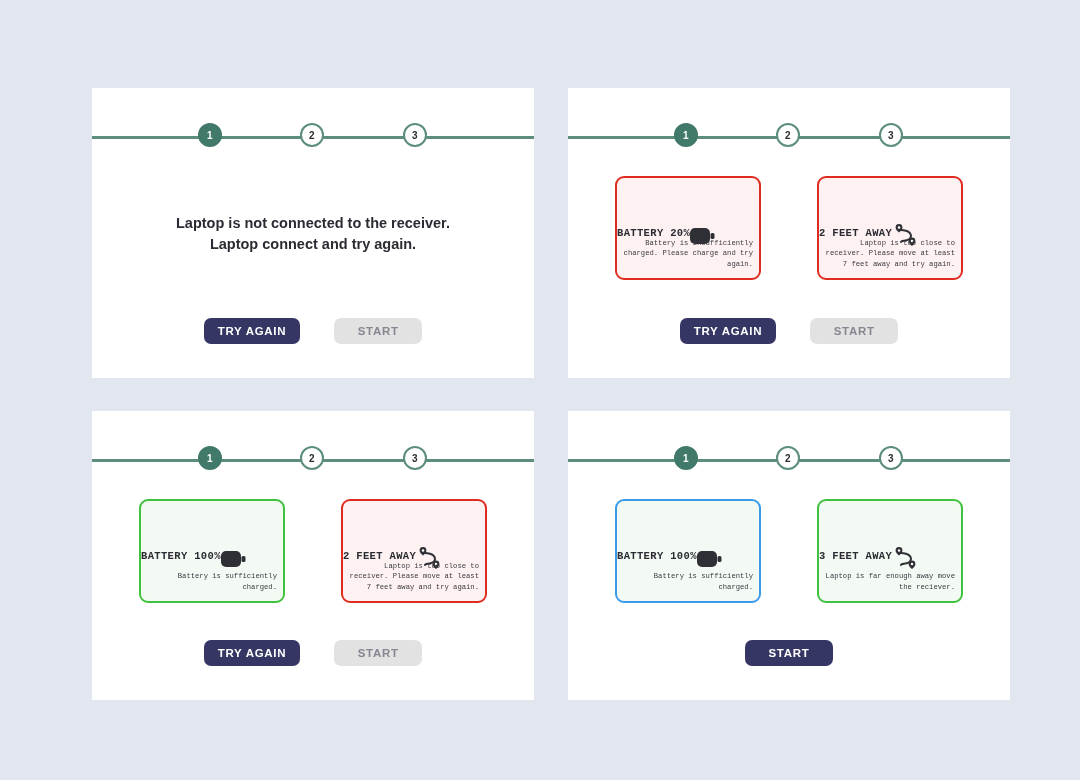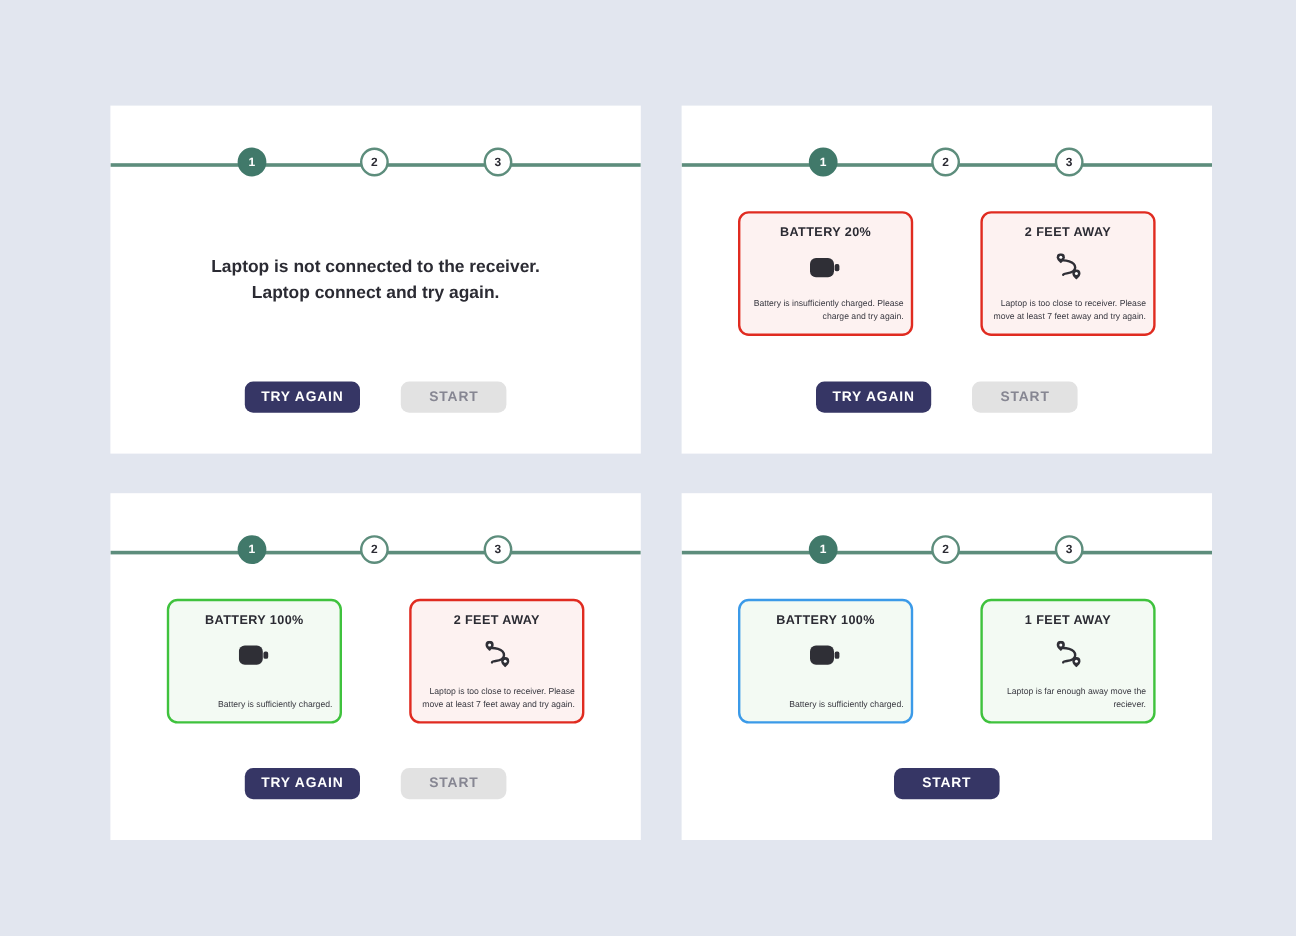--- a/index.html
+++ b/index.html
@@ -100,24 +100,25 @@
     gap: 56px;
   }
   .card {
     width: 146px;
     height: 104px;
     box-sizing: border-box;
     border-radius: 9px;
     border: 2.5px solid #cccccc;
     background: #ffffff;
     display: flex;
-    flex-direction: column;
+    flex-direction: row;
     align-items: center;
     padding-top: 10px;
     position: relative;
+    font-family: Liberation Mono, monospace;
   }
   .card.status-bad    { border-color: #e02b20; background: #fdf2f1; }
   .card.status-good   { border-color: #3fc23d; background: #f3faf3; }
   .card.status-active { border-color: #3b9ae8; background: #f3faf3; }
 
   .card-title {
     font-size: 10.5px;
     font-weight: bold;
     color: #2b2b33;
     letter-spacing: 0.35px;
@@ -319,21 +320,21 @@
         <div class="card-icon">
           <svg width="26" height="20" viewBox="0 0 26 20">
             <rect x="0" y="2" width="20" height="16" rx="5" fill="#2f2f36"></rect>
             <rect x="20.5" y="7" width="4" height="6" rx="1.6" fill="#2f2f36"></rect>
           </svg>
         </div>
         <div class="card-desc">Battery is sufficiently charged.</div>
       </div>
 
       <div class="card status-good">
-        <div class="card-title">1 FEET AWAY</div>
+        <div class="card-title">3 FEET AWAY</div>
         <div class="card-icon">
           <svg width="26" height="24" viewBox="0 0 26 24">
             <path d="M9 6 C 9 6, 19 6, 19 12 C 19 18, 9 16, 9 18" fill="none" stroke="#2f2f36" stroke-width="2" stroke-linecap="round"></path>
             <path d="M7 0 a3.4 3.4 0 0 1 3.4 3.4 c0 2.4 -3.4 5 -3.4 5 s-3.4 -2.6 -3.4 -5 A3.4 3.4 0 0 1 7 0 z" fill="#2f2f36"></path>
             <circle cx="7" cy="3.4" r="1.25" fill="#ffffff"></circle>
             <path d="M20 13.6 a3.4 3.4 0 0 1 3.4 3.4 c0 2.4 -3.4 5 -3.4 5 s-3.4 -2.6 -3.4 -5 a3.4 3.4 0 0 1 3.4 -3.4 z" fill="#2f2f36"></path>
             <circle cx="20" cy="17" r="1.25" fill="#ffffff"></circle>
           </svg>
         </div>
         <div class="card-desc">Laptop is far enough away move the reciever.</div>

